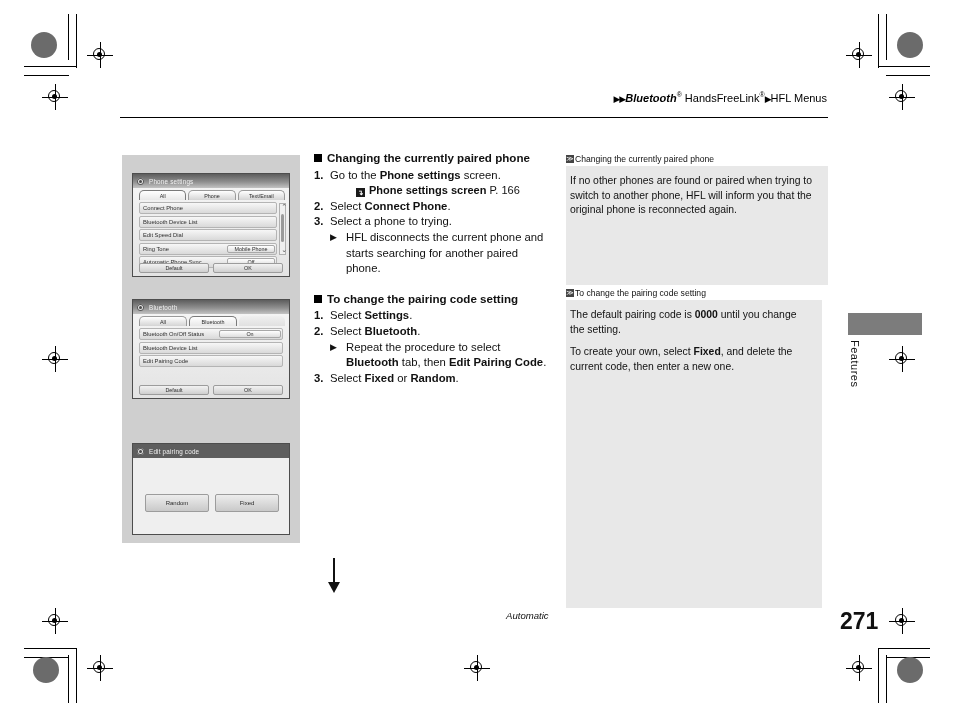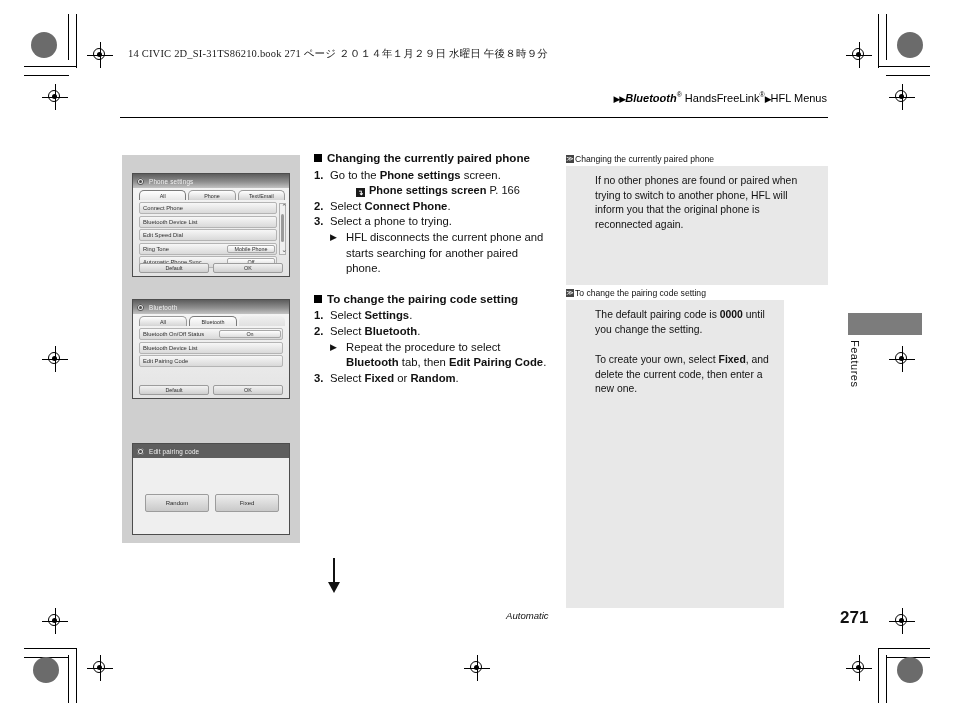--- a/index.html
+++ b/index.html
@@ -326,25 +326,25 @@
     margin-right: 1px;
     vertical-align: -1px;
     overflow: hidden;
   }
   .note-box {
     position: absolute;
     background: #e8e8e8;
     font-size: 10.4px;
     line-height: 14.6px;
     color: #111;
-    padding: 8px 12px 8px 29px;
+    padding: 8px 12px 8px 4px;
     box-sizing: border-box;
   }
   .note-box p { margin: 0; }
-  .note-box p + p { margin-top: 16px; }
+  .note-box p + p { margin-top: 8px; }
   .note-box .spacer { height: 14px; }
 
   
   .feat-tab {
     position: absolute;
     left: 848px; top: 313px;
     width: 74px; height: 22px;
     background: #7c7c7c;
   }
   .feat-text {
@@ -360,21 +360,21 @@
   .continued {
     position: absolute;
     left: 506px; top: 610px;
     font-size: 9.6px;
     font-style: italic;
     color: #111;
   }
   .pageno {
     position: absolute;
     left: 840px; top: 608px;
-    font-size: 17px;
+    font-size: 23px;
     font-weight: bold;
     color: #111;
   }
 </style>
 </head>
 <body>
 
 <div class="page">
 
   <div class="cropline" style="left:68px;top:14px;width:1px;height:46px;"></div>
@@ -430,21 +430,20 @@
     </div>
   <div class="reg" style="left:464px;top:655px;">
       <div class="ring"></div>
     </div>
 
   <div class="dotmark" style="left:31px;top:32px;"></div>
   <div class="dotmark" style="left:897px;top:32px;"></div>
   <div class="dotmark" style="left:33px;top:657px;"></div>
   <div class="dotmark" style="left:897px;top:657px;"></div>
 
-  <div class="bookline">14 CIVIC 2D_SI-31TS86210.book   271 ページ   ２０１４年１月２９日   水曜日   午後８時９分</div>
 
   <div class="breadcrumb">
     <span class="tri">▶▶</span><span class="bt">Bluetooth</span><sup>®</sup><span> HandsFreeLink</span><sup>®</sup><span class="tri">▶</span><span>HFL Menus</span>
   </div>
   <div class="rule"></div>
 
   <div class="illo-panel">
 
     <div class="screenshot" style="left:10px;top:18px;width:158px;height:104px;">
       <div class="ss-title">
@@ -594,21 +593,21 @@
   <div class="note-label" style="left:566px;top:154px;">
     <span class="mk">≫</span><span>Changing the currently paired phone</span>
   </div>
   <div class="note-box" style="left:566px;top:166px;width:262px;height:119px;">
     <p>If no other phones are found or paired when trying to switch to another phone, HFL will inform you that the original phone is reconnected again.</p>
   </div>
 
   <div class="note-label" style="left:566px;top:288px;">
     <span class="mk">≫</span><span>To change the pairing code setting</span>
   </div>
-  <div class="note-box" style="left:566px;top:300px;width:218px;height:308px;">
+  <div class="note-box" style="left:566px;top:300px;width:256px;height:308px;">
     <p><span>The default pairing code is </span><span class="b">0000</span><span> until you change the setting.</span></p>
     <p><span>To create your own, select </span><span class="b">Fixed</span><span>, and delete the current code, then enter a new one.</span></p>
     <div class="spacer"></div>
   </div>
 
   <div class="feat-tab"></div>
   <div class="feat-text">Features</div>
 
   <div class="continued">Automatic</div>
   <div class="pageno">271</div>

